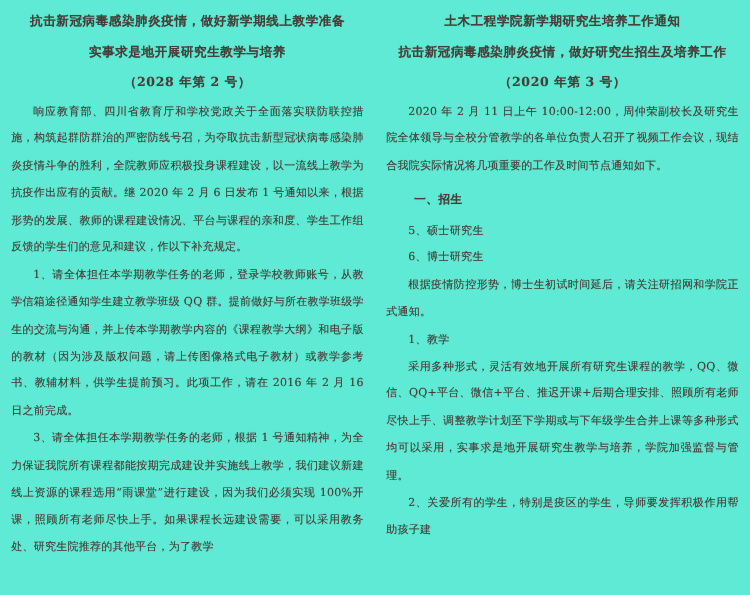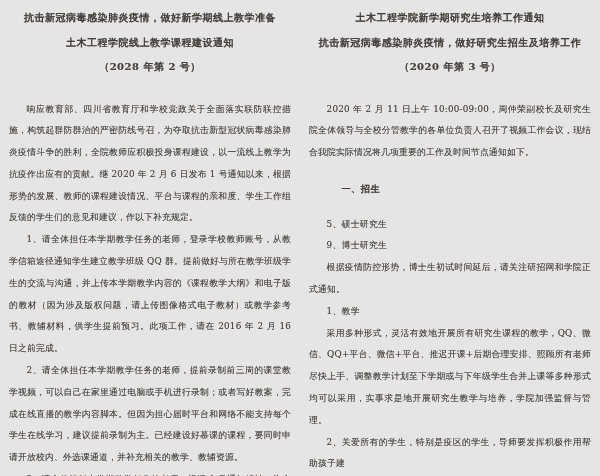--- a/index.html
+++ b/index.html
@@ -3,21 +3,21 @@
 <meta charset="utf-8">
 <style>
   html, body {
     margin: 0;
     padding: 0;
     background: #ffffff;
   }
   .canvas {
     width: 600px;
     height: 476px;
-    background: #e5e5e5;
+    background: #5eead4;
     display: flex;
     overflow: hidden;
     font-family: "DejaVu Serif", "Liberation Serif", serif;
     color: #46403a;
   }
   .page {
     width: 300px;
     box-sizing: border-box;
     padding: 6px 9px 0 9px;
     overflow: hidden;
@@ -35,64 +35,63 @@
   .para {
     font-size: 8.8px;
     line-height: 21.8px;
     text-align: justify;
     text-justify: inter-ideograph;
     text-indent: 2em;
     letter-spacing: 0.2px;
     margin: 0;
   }
   .first-para {
-    margin-top: 19px;
+    margin-top: 0;
   }
   .sec-heading {
     font-weight: bold;
     font-size: 9.2px;
     line-height: 21.8px;
     text-indent: 2em;
     letter-spacing: 0.5px;
-    margin: 14px;
+    margin: 4px;
   }
   .sub-heading {
     font-size: 8.8px;
     line-height: 21.8px;
     text-indent: 2em;
     letter-spacing: 0.3px;
     margin: 0;
   }
 </style>
 </head>
 <body>
 
 <div class="canvas">
 
   <div class="page">
     <div class="doc-title">抗击新冠病毒感染肺炎疫情，做好新学期线上教学准备</div>
-    <div class="doc-title">土木工程学院线上教学课程建设通知</div>
+    <div class="doc-title">实事求是地开展研究生教学与培养</div>
     <div class="doc-title">（2028 年第 2 号）</div>
 
     <p class="para first-para">响应教育部、四川省教育厅和学校党政关于全面落实联防联控措施，构筑起群防群治的严密防线号召，为夺取抗击新型冠状病毒感染肺炎疫情斗争的胜利，全院教师应积极投身课程建设，以一流线上教学为抗疫作出应有的贡献。继 2020 年 2 月 6 日发布 1 号通知以来，根据形势的发展、教师的课程建设情况、平台与课程的亲和度、学生工作组反馈的学生们的意见和建议，作以下补充规定。</p>
     <p class="para">1、请全体担任本学期教学任务的老师，登录学校教师账号，从教学信箱途径通知学生建立教学班级 QQ 群。提前做好与所在教学班级学生的交流与沟通，并上传本学期教学内容的《课程教学大纲》和电子版的教材（因为涉及版权问题，请上传图像格式电子教材）或教学参考书、教辅材料，供学生提前预习。此项工作，请在 2016 年 2 月 16 日之前完成。</p>
-    <p class="para">2、请全体担任本学期教学任务的老师，提前录制前三周的课堂教学视频，可以自己在家里通过电脑或手机进行录制；或者写好教案，完成在线直播的教学内容脚本。但因为担心届时平台和网络不能支持每个学生在线学习，建议提前录制为主。已经建设好慕课的课程，要同时申请开放校内、外选课通道，并补充相关的教学、教辅资源。</p>
     <p class="para">3、请全体担任本学期教学任务的老师，根据 1 号通知精神，为全力保证我院所有课程都能按期完成建设并实施线上教学，我们建议新建线上资源的课程选用“雨课堂”进行建设，因为我们必须实现 100%开课，照顾所有老师尽快上手。如果课程长远建设需要，可以采用教务处、研究生院推荐的其他平台，为了教学</p>
   </div>
 
   <div class="page">
     <div class="doc-title">土木工程学院新学期研究生培养工作通知</div>
     <div class="doc-title">抗击新冠病毒感染肺炎疫情，做好研究生招生及培养工作</div>
     <div class="doc-title">（2020 年第 3 号）</div>
 
-    <p class="para first-para">2020 年 2 月 11 日上午 10:00-09:00，周仲荣副校长及研究生院全体领导与全校分管教学的各单位负责人召开了视频工作会议，现结合我院实际情况将几项重要的工作及时间节点通知如下。</p>
+    <p class="para first-para">2020 年 2 月 11 日上午 10:00-12:00，周仲荣副校长及研究生院全体领导与全校分管教学的各单位负责人召开了视频工作会议，现结合我院实际情况将几项重要的工作及时间节点通知如下。</p>
 
     <p class="sec-heading">一、招生</p>
     <p class="sub-heading">5、硕士研究生</p>
-    <p class="sub-heading">9、博士研究生</p>
+    <p class="sub-heading">6、博士研究生</p>
     <p class="para">根据疫情防控形势，博士生初试时间延后，请关注研招网和学院正式通知。</p>
 
     <p class="sub-heading">1、教学</p>
     <p class="para">采用多种形式，灵活有效地开展所有研究生课程的教学，QQ、微信、QQ+平台、微信+平台、推迟开课+后期合理安排、照顾所有老师尽快上手、调整教学计划至下学期或与下年级学生合并上课等多种形式均可以采用，实事求是地开展研究生教学与培养，学院加强监督与管理。</p>
     <p class="para">2、关爱所有的学生，特别是疫区的学生，导师要发挥积极作用帮助孩子建</p>
   </div>
 
 </div>
 
 </body></html>

